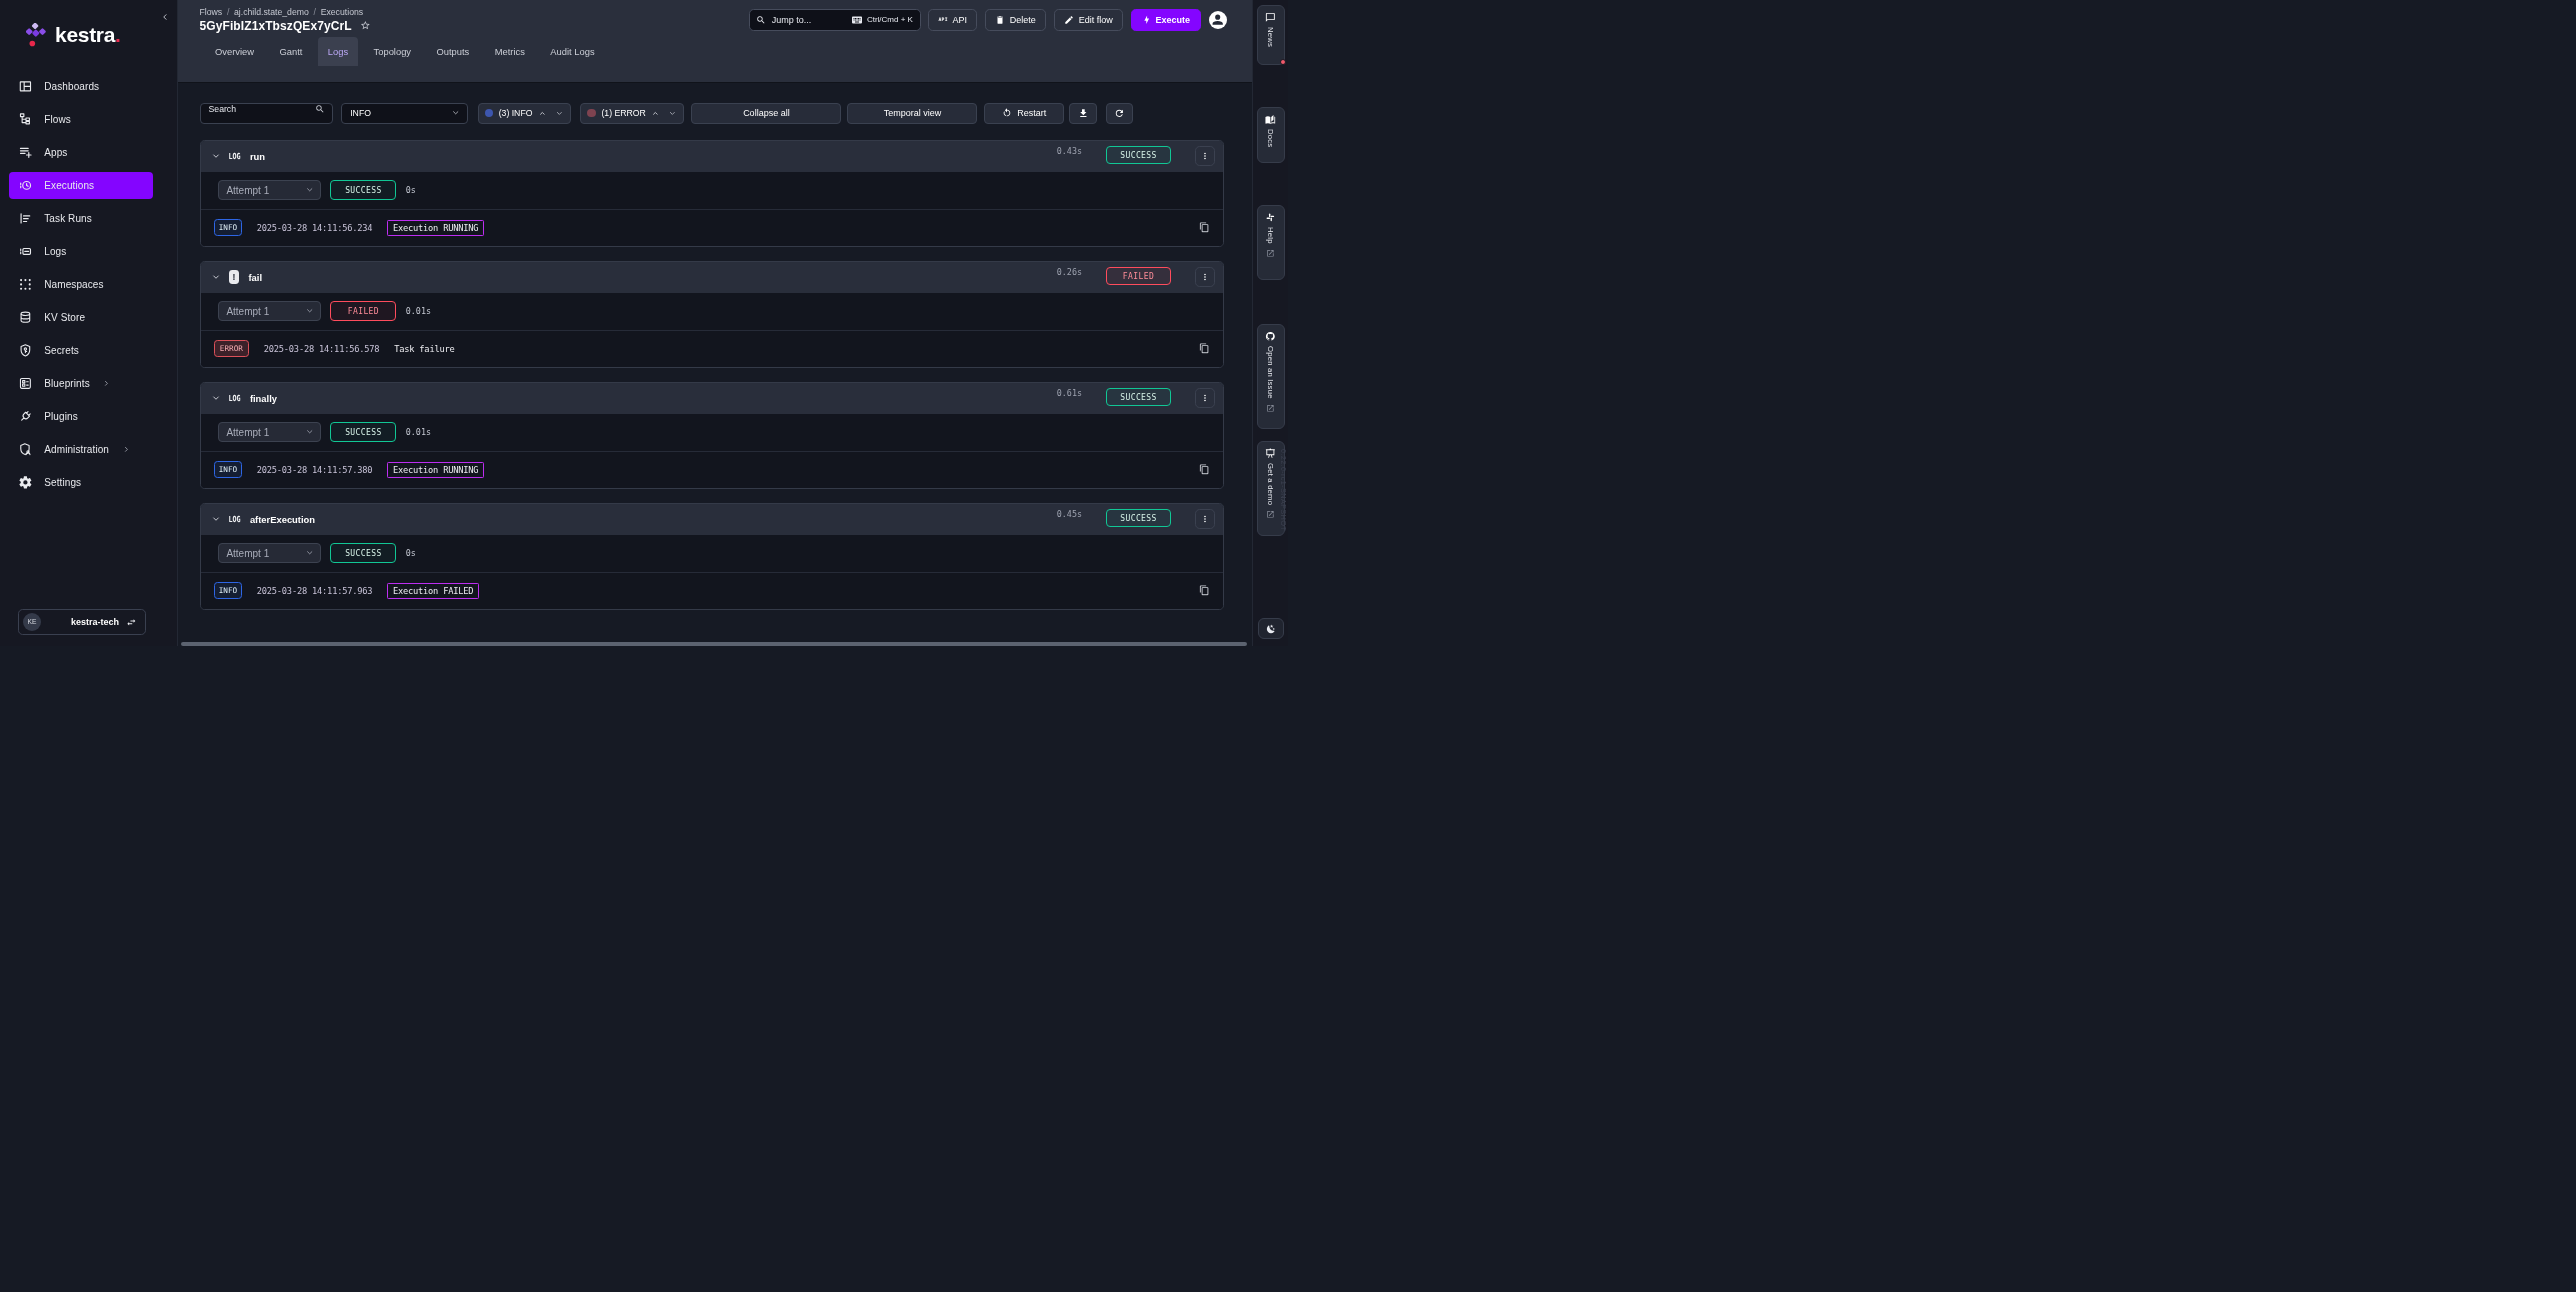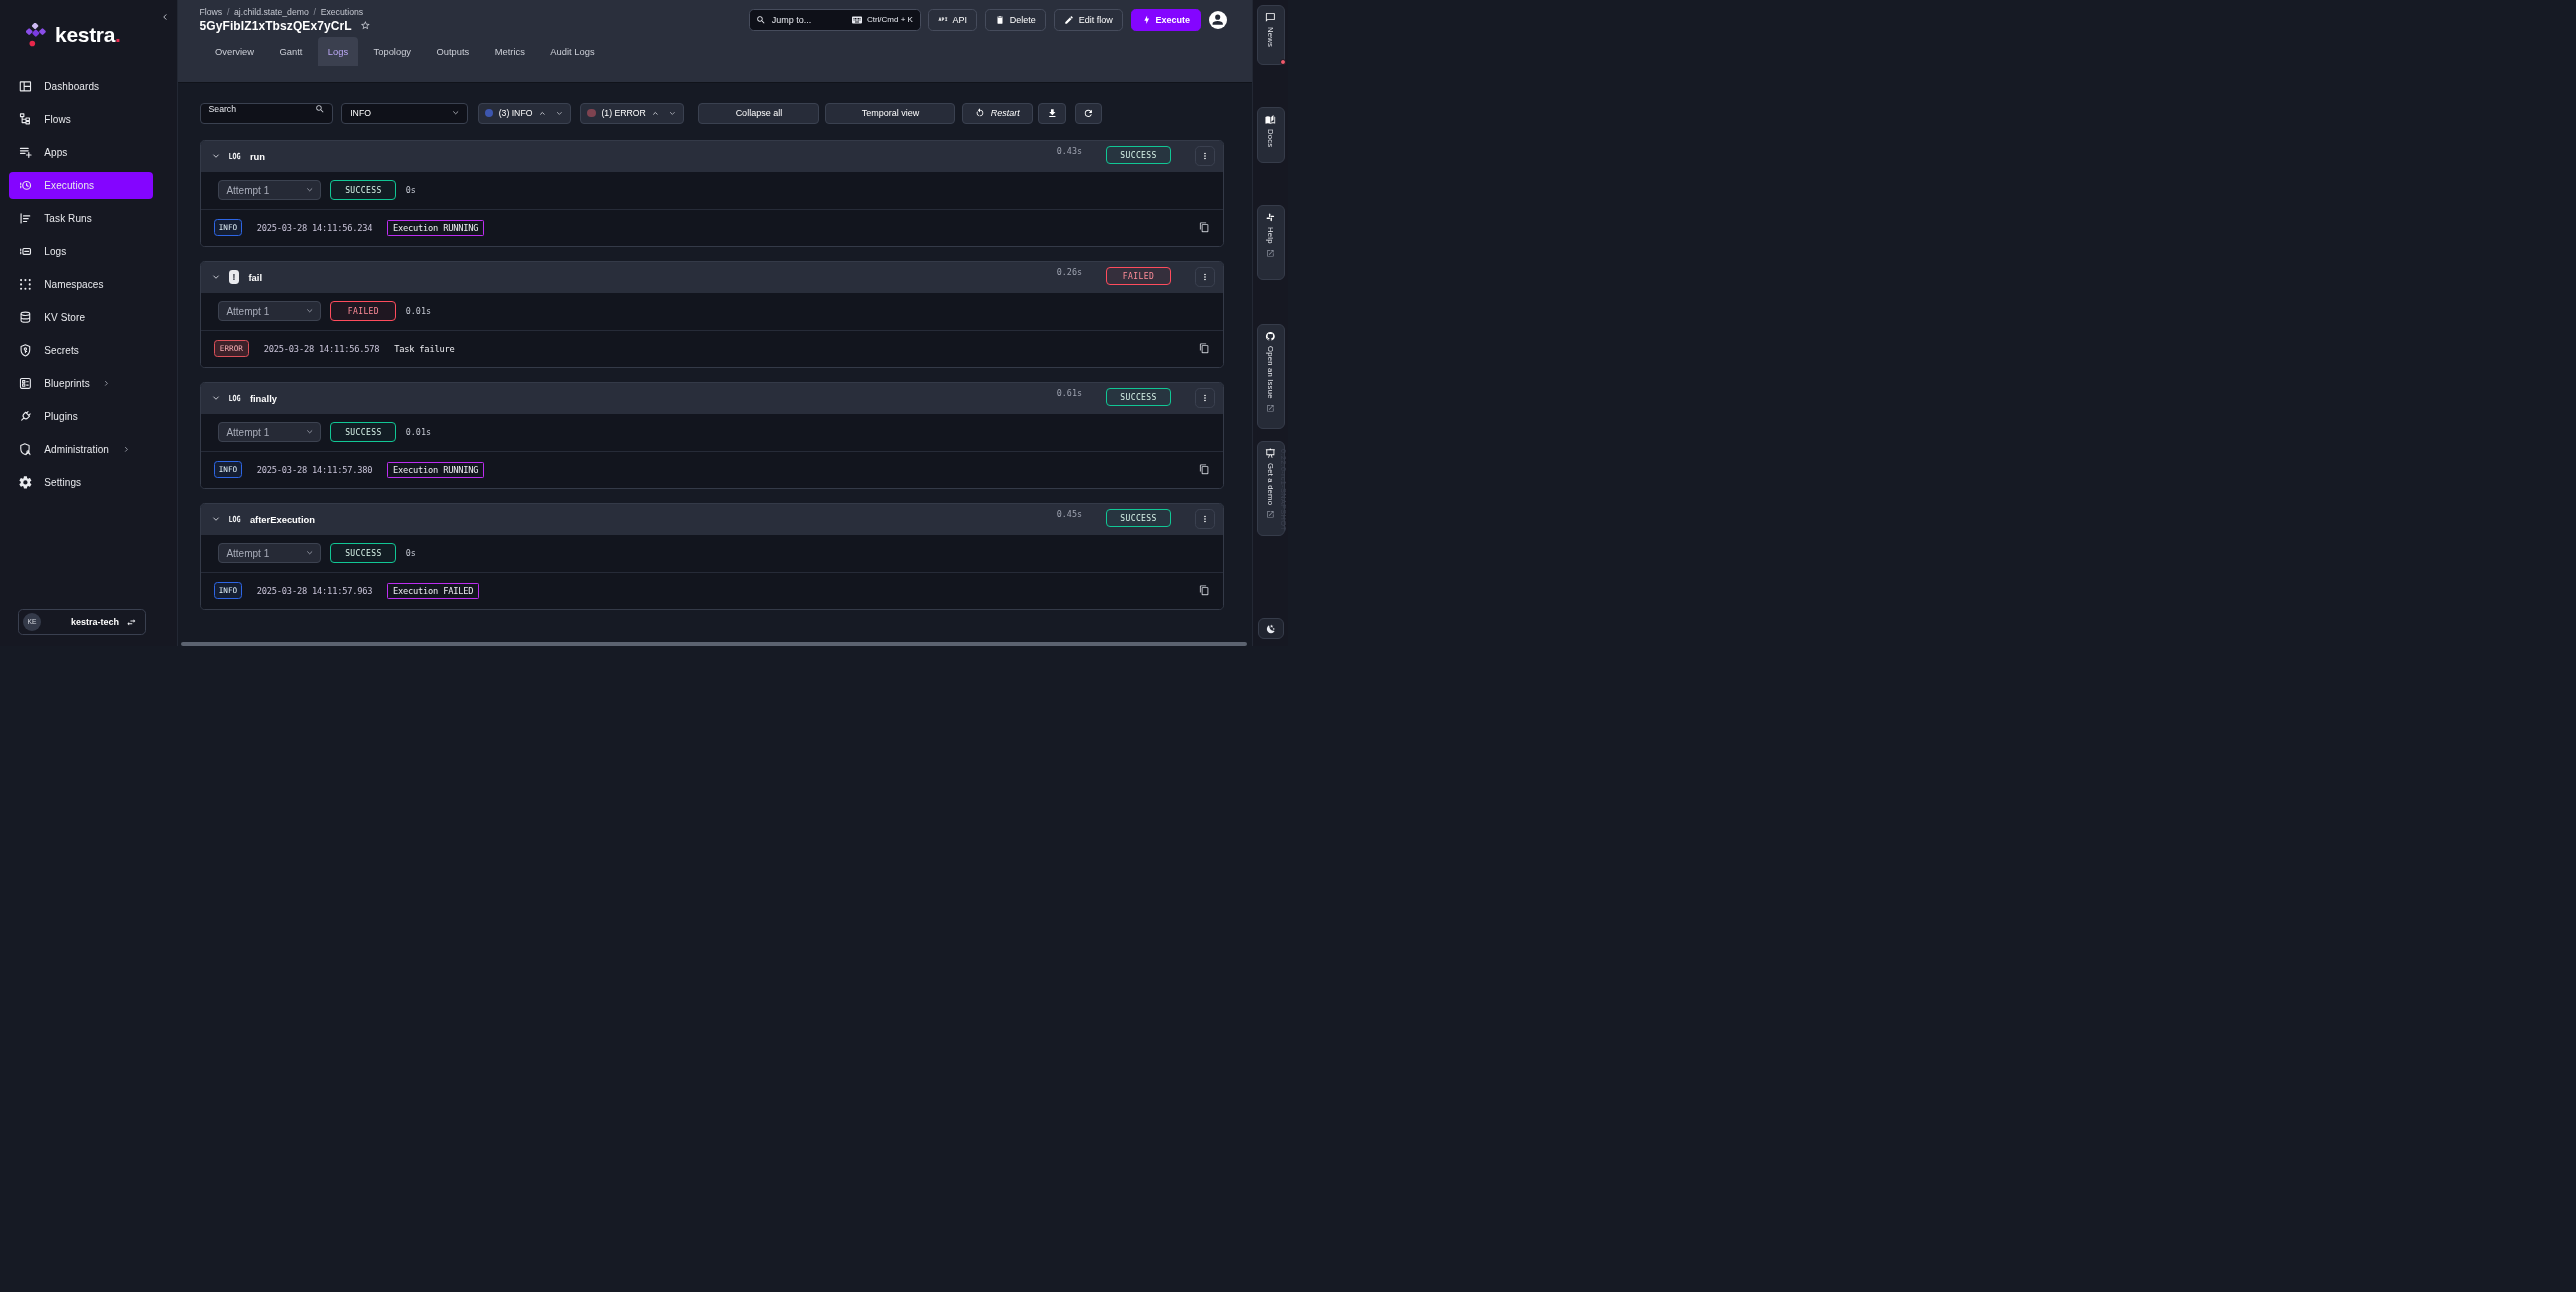--- a/index.html
+++ b/index.html
@@ -98,23 +98,23 @@
     border-radius:4px; display:flex; align-items:center; padding:0 6.7px 0 8px; font-size:8.7px; color:#FFFFFF; cursor:pointer; }
   .f-select .chev { margin-left:auto; color:#C9CCD4; }
   .chip { height:21px; margin-left:9.4px; background:#272C39; border:0.7px solid #3A4150; border-radius:4px;
     display:flex; align-items:center; gap:5.4px; padding:0 6.7px 0 6px; font-size:8.7px; color:#FFFFFF; cursor:pointer; }
   .chip .dot { width:8.7px; height:8.7px; border-radius:50%; }
   .chip .caret { color:#E6E8EE; display:flex; }
   .chip .chev { color:#C9CCD4; display:flex; margin-left:2.7px; }
   .fbtn { height:21px; margin-left:8.7px; background:#272C39; border:0.7px solid #3A4150; border-radius:4px;
     color:#FFFFFF; font-size:9px; display:flex; align-items:center; justify-content:center; gap:5.4px; cursor:pointer;
     font-family:"Liberation Sans", sans-serif; }
-  .fbtn.wide1 { width:121px; margin-left:14px; }
+  .fbtn.wide1 { width:150px; margin-left:7px; }
   .fbtn.wide2 { width:130px; margin-left:6px; }
-  .fbtn.restart { width:71px; margin-left:6.7px;font-style:italic; }
+  .fbtn.restart { width:80px; margin-left:6.7px; }
   .fbtn.iconbtn { width:27.5px; margin-left:5.4px; }
   .fbtn.iconbtn2 { width:27px; margin-left:8.7px; }
 
   
   .card { border:0.7px solid #343A48; border-radius:4.7px; margin-bottom:14px; overflow:hidden; }
   .card-header { height:31px; background:#292E3B; display:flex; align-items:center; gap:8px; padding:0 8px 0 10px; }
   .c-chev { color:#E6E8EE; display:flex; cursor:pointer; }
   .log-glyph { font-family:"DejaVu Sans Mono",monospace; font-size:6.7px; font-weight:800;
     letter-spacing:0px; color:#F2F3F5; transform:scaleY(1.25); }
   .fail-glyph { width:10.7px; height:14.8px; background:#E9EAEE; border-radius:3.4px; color:#20242F;

